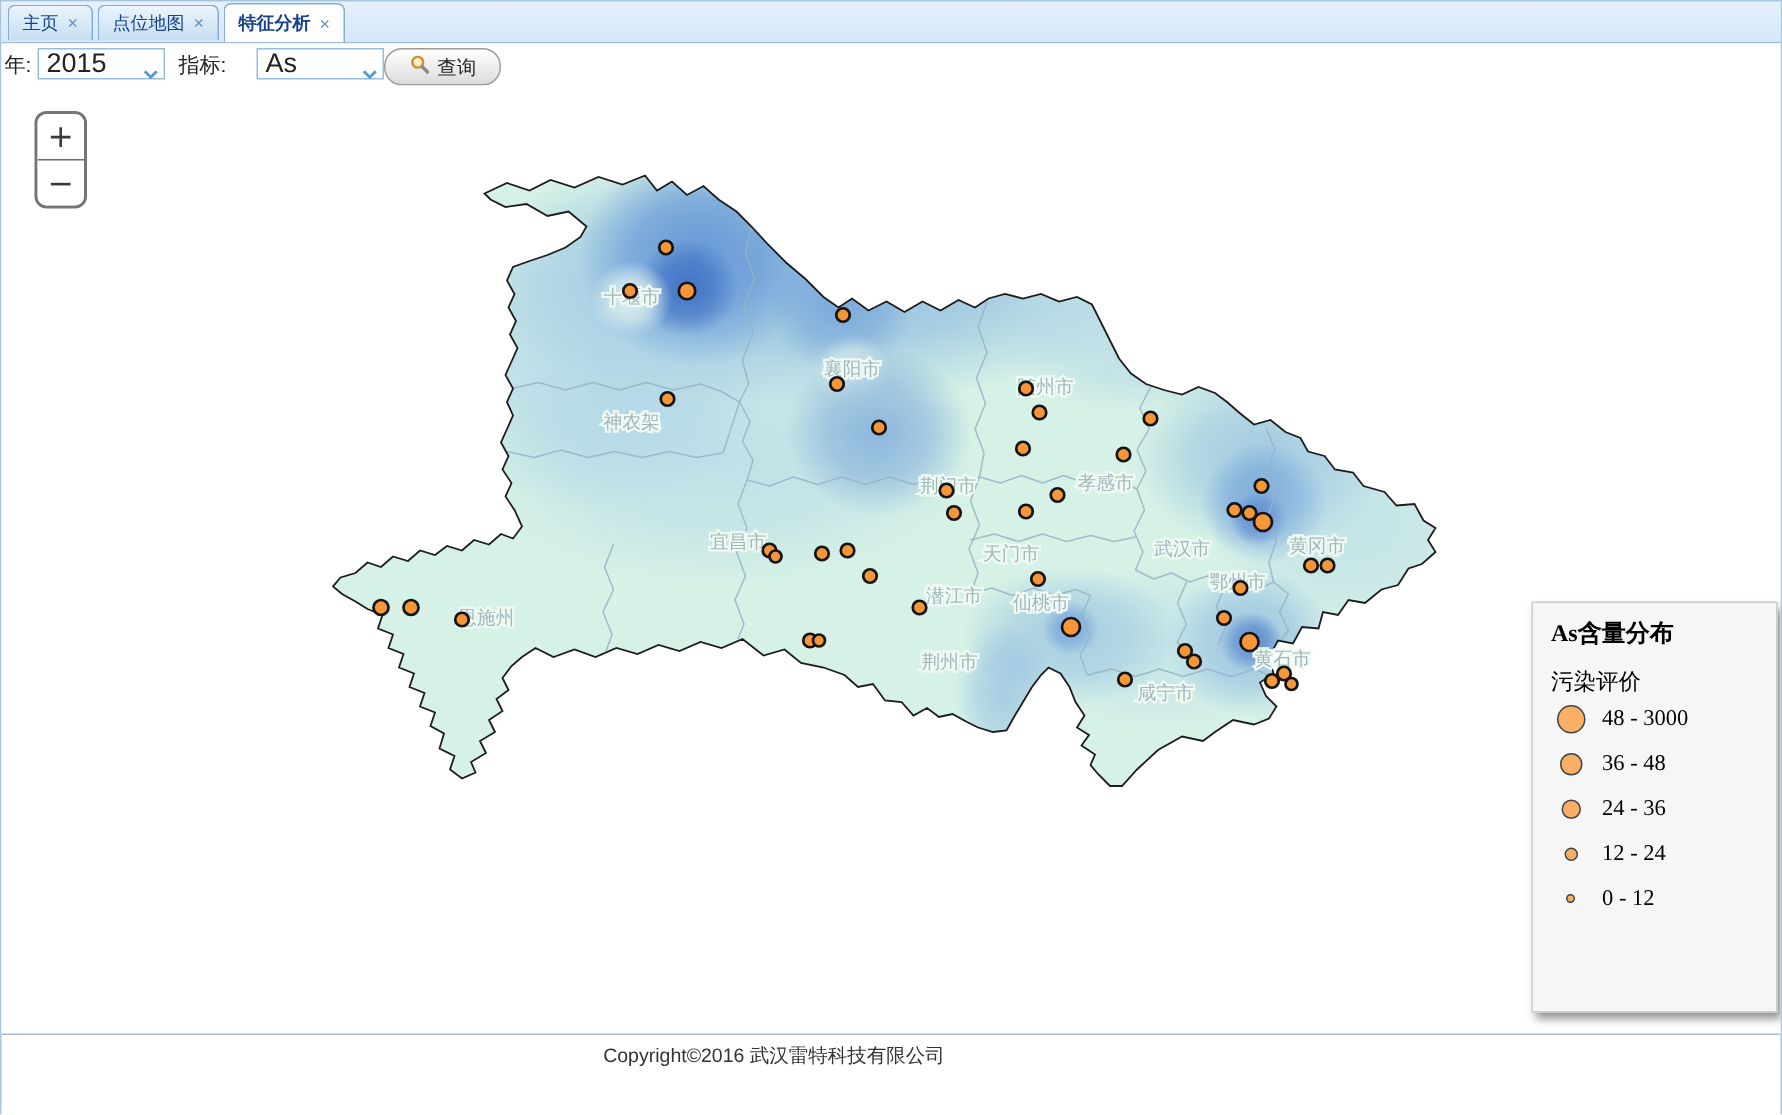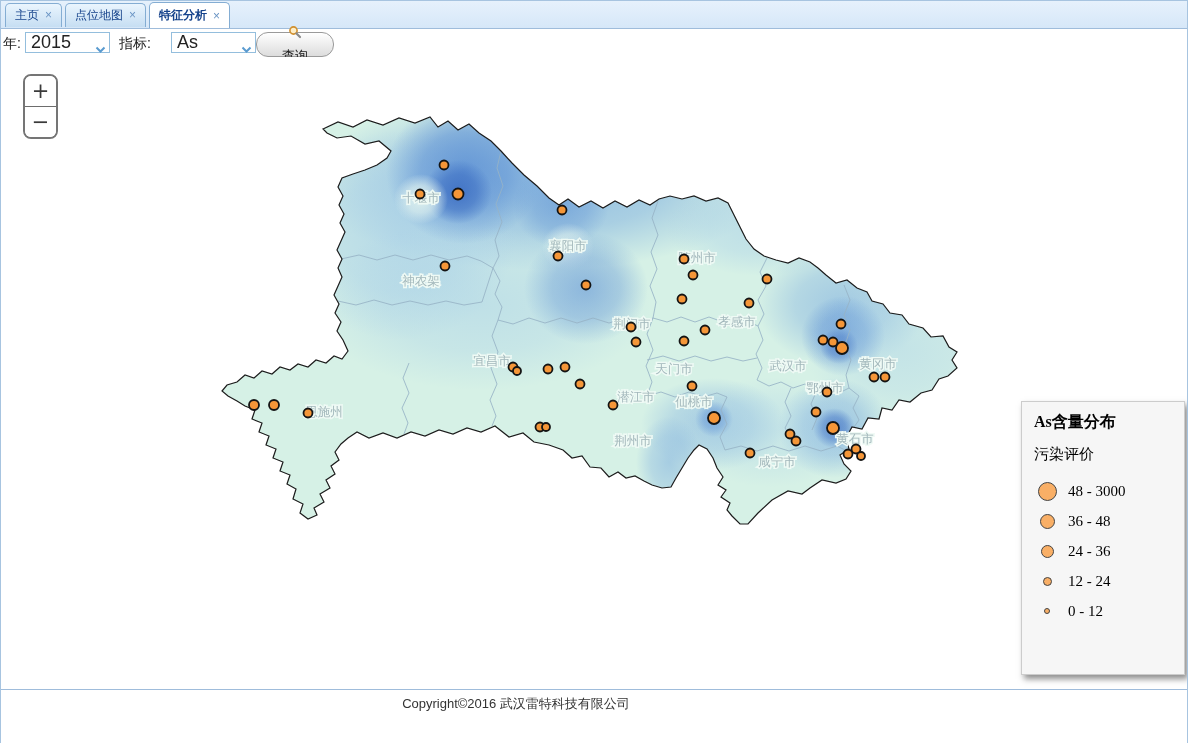--- a/index.html
+++ b/index.html
@@ -36,21 +36,21 @@
     box-sizing:border-box;cursor:pointer;
   }
   .combo-year{left:24px;width:85px;}
   .combo-indicator{left:170px;width:85px;}
   .combo .arrow{position:absolute;right:3px;top:5px;}
   .btn-query{
     position:absolute;left:255px;top:3px;width:76px;height:23px;
     border:1px solid #9a9a9a;border-radius:12px;
     background:linear-gradient(#ffffff,#dcdcdc);
     display:flex;align-items:center;justify-content:center;gap:5px;
-    font-size:13px;color:#222;cursor:pointer;flex-direction:column;
+    font-size:13px;color:#222;cursor:pointer;
   }
   
   .map-panel{
     position:relative;height:633px;background:#fff;box-sizing:border-box;
     border-bottom:1px solid #9fbcdb;overflow:hidden;
   }
   #map-svg{position:absolute;left:0;top:0;}
   .zoom-ctrl{
     position:absolute;left:22px;top:17px;width:31px;
     border:2px solid #757575;border-radius:8px;background:#fff;overflow:hidden;z-index:5;
@@ -63,21 +63,21 @@
   .zoom-btn + .zoom-btn{border-top:1px solid #6d6d6d;}
   
   .legend{
     position:absolute;right:2px;top:344px;width:164px;height:274px;
     background:#f6f6f6;border:1px solid #cccccc;
     box-shadow:3px 4px 6px rgba(50,50,50,.55);
     box-sizing:border-box;padding:10px 0 0 12px;z-index:4;
     font-family:"Liberation Serif","DejaVu Serif",serif;color:#000000;
   }
   .legend-title{font-size:16px;font-weight:bold;margin-bottom:12px;}
-  .legend-sub{font-size:15px;margin-bottom:12px;}
+  .legend-sub{font-size:15px;margin-bottom:0;}
   .legend-row{display:flex;align-items:center;height:30px;}
   .legend-sym{width:26px;display:flex;align-items:center;justify-content:center;margin-right:8px;flex:0 0 26px;}
   .legend-circle{border-radius:50%;border:1px solid #444;box-sizing:border-box;}
   .legend-label{font-size:15px;}
   
   .footer{width:1030px;text-align:center;padding-top:3px;font-size:13px;color:#333;}
   .footer div{line-height:21px;}
 </style>
 </head>
 <body>

